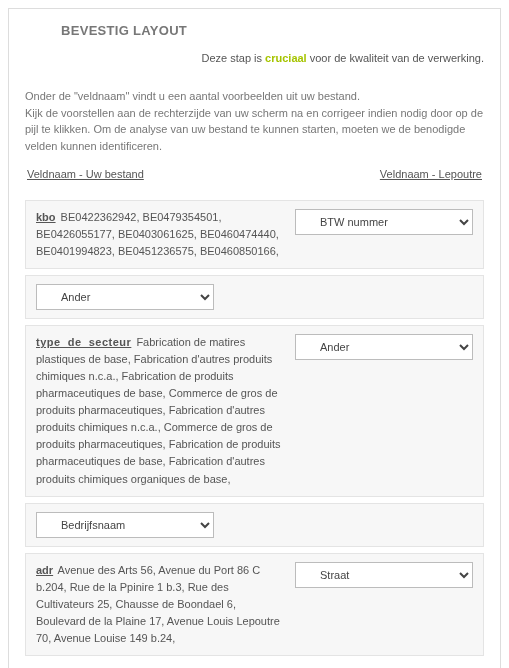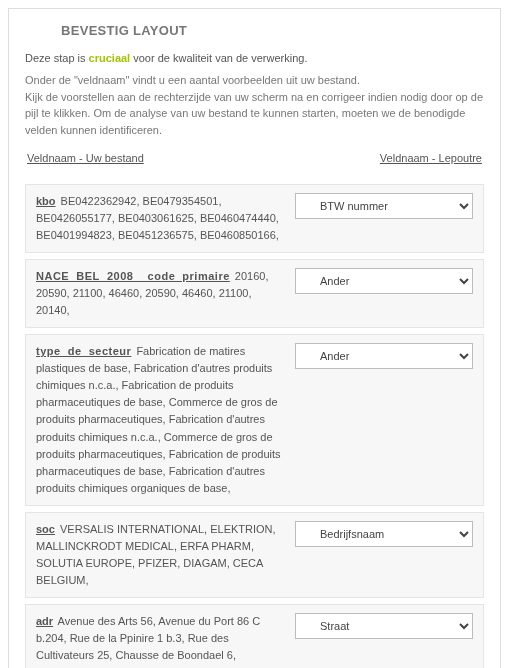--- a/index.html
+++ b/index.html
@@ -19,21 +19,22 @@
   }
   h2.title {
     font-size: 13px;
     font-weight: bold;
     color: #777;
     letter-spacing: 0.3px;
     margin-bottom: 14px;
     padding-left: 36px;
   }
   .intro {
-    margin-bottom: 8px;
+    margin-bottom: 24px;
+    text-align: right;
   }
   .intro .crucial {
     color: #a6c400;
     font-weight: bold;
   }
   .instructions {
     color: #777;
     line-height: 1.5;
     margin-bottom: 14px;
   }
@@ -104,29 +105,27 @@
     <span>Veldnaam - Uw bestand</span>
     <span>Veldnaam - Lepoutre</span>
   </div>
 
   <div id="rows-container">
       <div class="row">
         <div class="left"><span class="fieldname">kbo</span><span> BE0422362942, BE0479354501, BE0426055177, BE0403061625, BE0460474440, BE0401994823, BE0451236575, BE0460850166,</span></div>
         <div class="right"><select class="mapping"><option>BTW nummer</option></select></div>
       </div>
       <div class="row">
-        <div class="left"><span class="fieldname spaced">NACE&nbsp;&nbsp;BEL&nbsp;&nbsp;2008&nbsp;&nbsp;&nbsp;&nbsp;code&nbsp;&nbsp;primaire</span><span> 20160, 20590, 21100, 46460, 20590, 46460, 21100, 20140,</span></div>
         <div class="right"><select class="mapping"><option>Ander</option></select></div>
       </div>
       <div class="row">
         <div class="left"><span class="fieldname spaced">type&nbsp;&nbsp;de&nbsp;&nbsp;secteur</span><span> Fabrication de matires plastiques de base, Fabrication d'autres produits chimiques n.c.a., Fabrication de produits pharmaceutiques de base, Commerce de gros de produits pharmaceutiques, Fabrication d'autres produits chimiques n.c.a., Commerce de gros de produits pharmaceutiques, Fabrication de produits pharmaceutiques de base, Fabrication d'autres produits chimiques organiques de base,</span></div>
         <div class="right"><select class="mapping"><option>Ander</option></select></div>
       </div>
       <div class="row">
-        <div class="left"><span class="fieldname">soc</span><span> VERSALIS INTERNATIONAL, ELEKTRION, MALLINCKRODT MEDICAL, ERFA PHARM, SOLUTIA EUROPE, PFIZER, DIAGAM, CECA BELGIUM,</span></div>
         <div class="right"><select class="mapping"><option>Bedrijfsnaam</option></select></div>
       </div>
       <div class="row">
         <div class="left"><span class="fieldname">adr</span><span> Avenue des Arts 56, Avenue du Port 86 C b.204, Rue de la Ppinire 1 b.3, Rue des Cultivateurs 25, Chausse de Boondael 6, Boulevard de la Plaine 17, Avenue Louis Lepoutre 70, Avenue Louise 149 b.24,</span></div>
         <div class="right"><select class="mapping"><option>Straat</option></select></div>
       </div>
     </div>
 
 </div>
 

